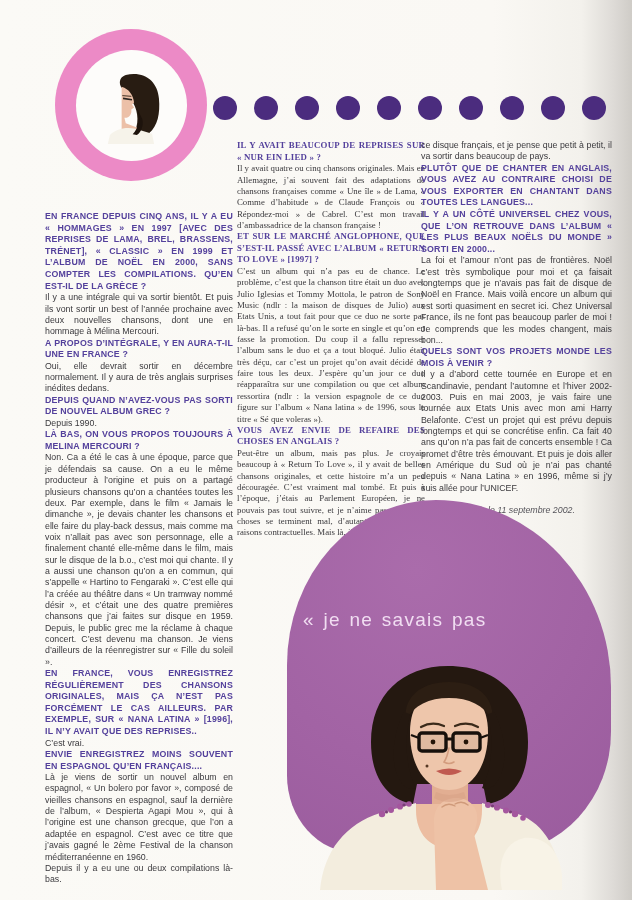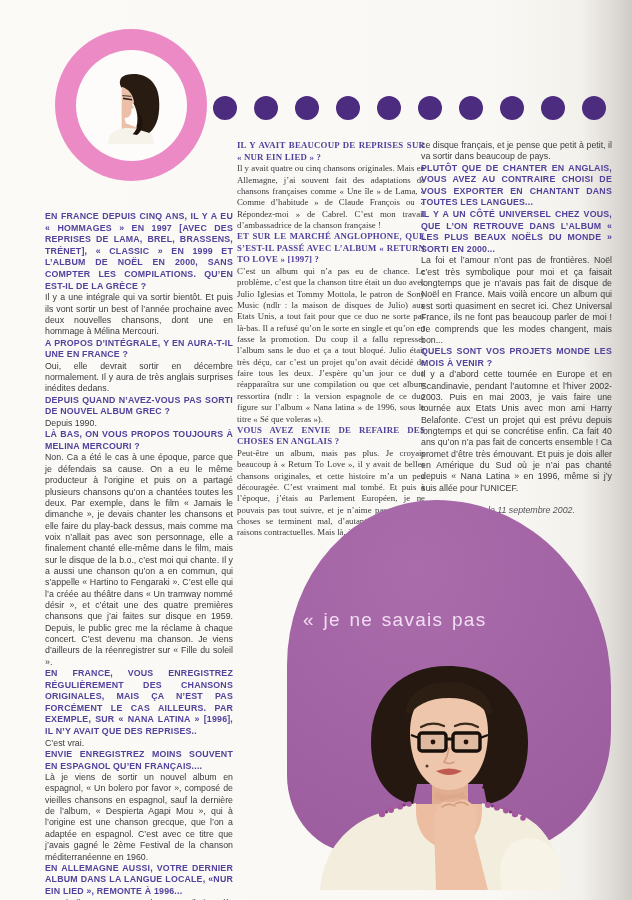--- a/index.html
+++ b/index.html
@@ -78,21 +78,20 @@
       <p class="q">A PROPOS D’INTÉGRALE, Y EN AURA-T-IL UNE EN FRANCE ?</p>
       <p class="a">Oui, elle devrait sortir en décembre normalement. Il y aura de très anglais surprises inédites dedans.</p>
       <p class="q">DEPUIS QUAND N’AVEZ-VOUS PAS SORTI DE NOUVEL ALBUM GREC ?</p>
       <p class="a">Depuis 1990.</p>
       <p class="q">LÀ BAS, ON VOUS PROPOS TOUJOURS À MELINA MERCOURI ?</p>
       <p class="a">Non. Ca a été le cas à une époque, parce que je défendais sa cause. On a eu le même producteur à l’origine et puis on a partagé plusieurs chansons qu’on a chantées toutes les deux. Par exemple, dans le film « Jamais le dimanche », je devais chanter les chansons et elle faire du play-back dessus, mais comme ma voix n’allait pas avec son personnage, elle a finalement chanté elle-même dans le film, mais sur le disque de la b.o., c’est moi qui chante. Il y a aussi une chanson qu’on a en commun, qui s’appelle « Hartino to Fengaraki ». C’est elle qui l’a créée au théâtre dans « Un tramway nommé désir », et c’était une des quatre premières chansons que j’ai faites sur disque en 1959. Depuis, le public grec me la réclame à chaque concert. C’est devenu ma chanson. Je viens d’ailleurs de la réenregistrer sur « Fille du soleil ».</p>
       <p class="q">EN FRANCE, VOUS ENREGISTREZ RÉGULIÈREMENT DES CHANSONS ORIGINALES, MAIS ÇA N’EST PAS FORCÉMENT LE CAS AILLEURS. PAR EXEMPLE, SUR « NANA LATINA » [1996], IL N’Y AVAIT QUE DES REPRISES..</p>
       <p class="a">C’est vrai.</p>
       <p class="q">ENVIE ENREGISTREZ MOINS SOUVENT EN ESPAGNOL QU’EN FRANÇAIS....</p>
       <p class="a">Là je viens de sortir un nouvel album en espagnol, « Un bolero por favor », composé de vieilles chansons en espagnol, sauf la dernière de l’album, « Despierta Agapi Mou », qui à l’origine est une chanson grecque, que l’on a adaptée en espagnol. C’est avec ce titre que j’avais gagné le 2ème Festival de la chanson méditerranéenne en 1960.</p>
-      <p class="q">EN ALLEMAGNE AUSSI, VOTRE DERNIER ALBUM DANS LA LANGUE LOCALE, «NUR EIN LIED », REMONTE À 1996...</p>
       <p class="a">Depuis il y a eu une ou deux compilations là-bas.</p>
     </div>
   <div class="col col2">
       <p class="q">IL Y AVAIT BEAUCOUP DE REPRISES SUR « NUR EIN LIED » ?</p>
       <p class="a">Il y avait quatre ou cinq chansons originales. Mais en Allemagne, j’ai souvent fait des adaptations de chansons françaises comme « Une île » de Lama, « Comme d’habitude » de Claude François ou « Répondez-moi » de Cabrel. C’est mon travail d’ambassadrice de la chanson française !</p>
       <p class="q">ET SUR LE MARCHÉ ANGLOPHONE, QUE S’EST-IL PASSÉ AVEC L’ALBUM « RETURN TO LOVE » [1997] ?</p>
       <p class="a">C’est un album qui n’a pas eu de chance. Le problème, c’est que la chanson titre était un duo avec Julio Iglesias et Tommy Mottola, le patron de Sony Music (ndlr : la maison de disques de Julio) aux Etats Unis, a tout fait pour que ce duo ne sorte pas là-bas. Il a refusé qu’on le sorte en single et qu’on en fasse la promotion. Du coup il a fallu represser l’album sans le duo et ça a tout bloqué. Julio était très déçu, car c’est un projet qu’on avait décidé de faire tous les deux. J’espère qu’un jour ce duo réapparaîtra sur une compilation ou que cet album ressortira (ndlr : la version espagnole de ce duo figure sur l’album « Nana latina » de 1996, sous le titre « Sé que voleras »).</p>
       <p class="q">VOUS AVEZ ENVIE DE REFAIRE DES CHOSES EN ANGLAIS ?</p>
       <p class="a">Peut-être un album, mais pas plus. Je croyais beaucoup à « Return To Love », il y avait de belles chansons originales, et cette histoire m’a un peu découragée. C’est vraiment mal tombé. Et puis à l’époque, j’étais au Parlement Européen, je ne pouvais pas tout suivre, et je n’aime pas quand les choses se terminent mal, d’autant plus pour des raisons contractuelles. Mais là, j’ai confiance dans</p>
     </div>

